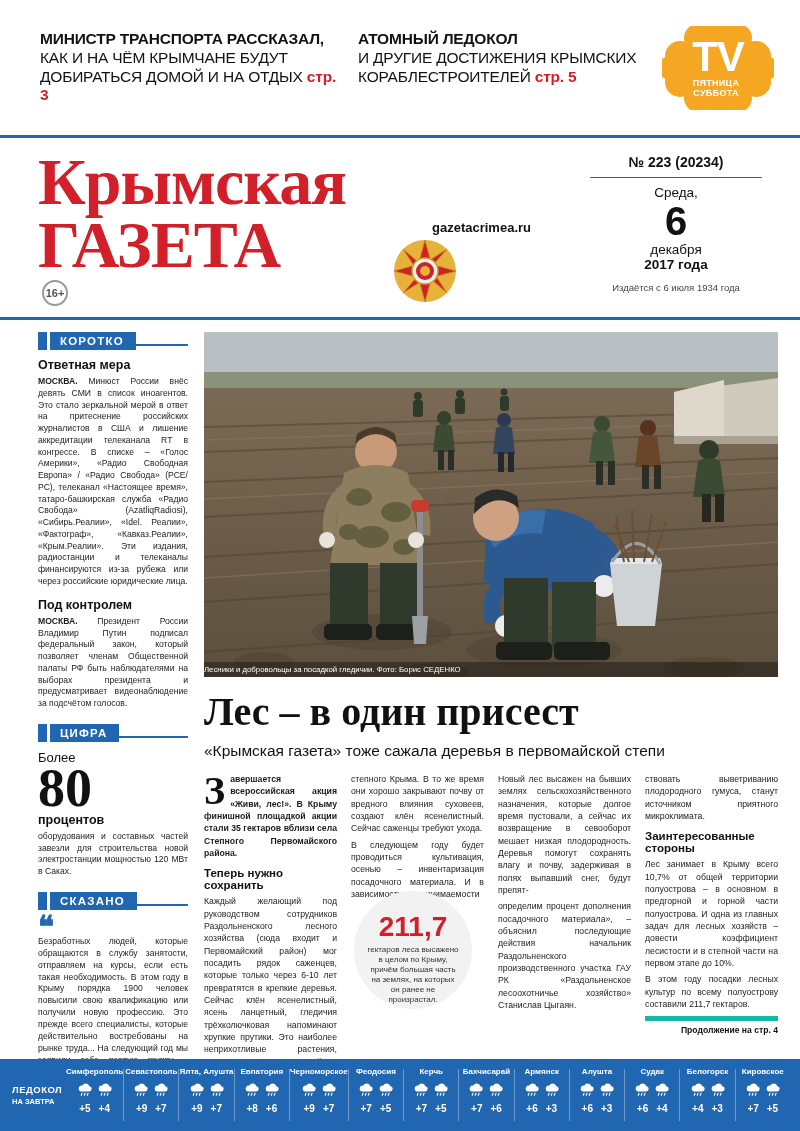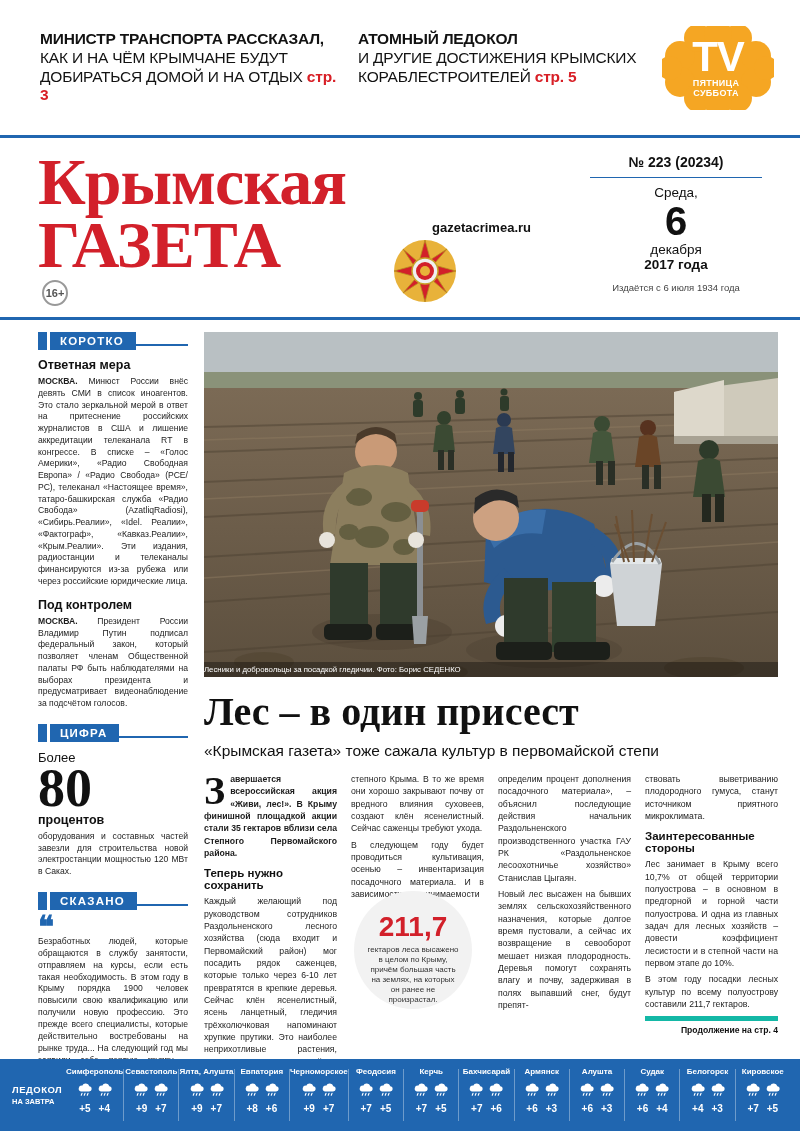--- a/index.html
+++ b/index.html
@@ -479,38 +479,38 @@
             <g fill="#50442f" opacity="0.55">
               <ellipse cx="60" cy="330" rx="30" ry="10"></ellipse>
               <ellipse cx="500" cy="336" rx="40" ry="11"></ellipse>
               <ellipse cx="230" cy="340" rx="34" ry="9"></ellipse>
             </g>
           </svg>
           <div class="photo-cap">Лесники и добровольцы за посадкой гледичии. Фото: Борис СЕДЕНКО</div>
         </div>
 
         <div class="headline">Лес – в один присест</div>
-        <div class="subhead">«Крымская газета» тоже сажала культур в первомайской степи</div>
+        <div class="subhead">«Крымская газета» тоже сажала деревья в первомайской степи</div>
 
         <div class="article-cols">
 
           <div class="acol">
             <p><span class="drop">З</span><b class="lead-b">авершается всероссийская акция «Живи, лес!». В Крыму финишной площадкой акции стали 35 гектаров вблизи села Степного Первомайского района.</b></p>
             <div class="sub-h">Теперь нужно сохранить</div>
             <p>Каждый желающий под руководством сотрудников Раздольненского лесного хозяйства (сюда входит и Первомайский район) мог посадить рядок саженцев, которые только через 6-10 лет превратятся в крепкие деревья. Сейчас клён ясенелистный, ясень ланцетный, гледичия трёхколючковая напоминают хрупкие прутики. Это наиболее неприхотливые растения, подходящие для засушливой</p>
           </div>
 
           <div class="acol">
             <p>степного Крыма. В то же время они хорошо закрывают почву от вредного влияния суховеев, создают клён ясенелистный. Сейчас саженцы требуют ухода.</p>
             <p>В следующем году будет проводиться культивация, осенью – инвентаризация посадочного материала. И в зависимости от принимаемости</p>
           </div>
 
           <div class="acol">
+            <p>Новый лес высажен на бывших землях сельскохозяйственного назначения, которые долгое время пустовали, а сейчас их возвращение в севооборот мешает низкая плодородность. Деревья помогут сохранять влагу и почву, задерживая в полях выпавший снег, будут препят-</p>
             <p><span>определим процент дополнения посадочного материала», – объяснил последующие действия начальник Раздольненского производственного участка ГАУ РК «Раздольненское лесоохотничье хозяйство» Станислав Цыгаян.</span></p>
-            <p>Новый лес высажен на бывших землях сельскохозяйственного назначения, которые долгое время пустовали, а сейчас их возвращение в севооборот мешает низкая плодородность. Деревья помогут сохранять влагу и почву, задерживая в полях выпавший снег, будут препят-</p>
           </div>
 
           <div class="acol">
             <p>ствовать выветриванию плодородного гумуса, станут источником приятного микроклимата.</p>
             <div class="sub-h">Заинтересованные стороны</div>
             <p>Лес занимает в Крыму всего 10,7% от общей территории полуострова – в основном в предгорной и горной части полуострова. И одна из главных задач для лесных хозяйств – довести коэффициент лесистости и в степной части на первом этапе до 10%.</p>
             <p>В этом году посадки лесных культур по всему полуострову составили 211,7 гектаров.</p>
             <div class="cont-note">Продолжение на стр. 4</div>
           </div>
 

